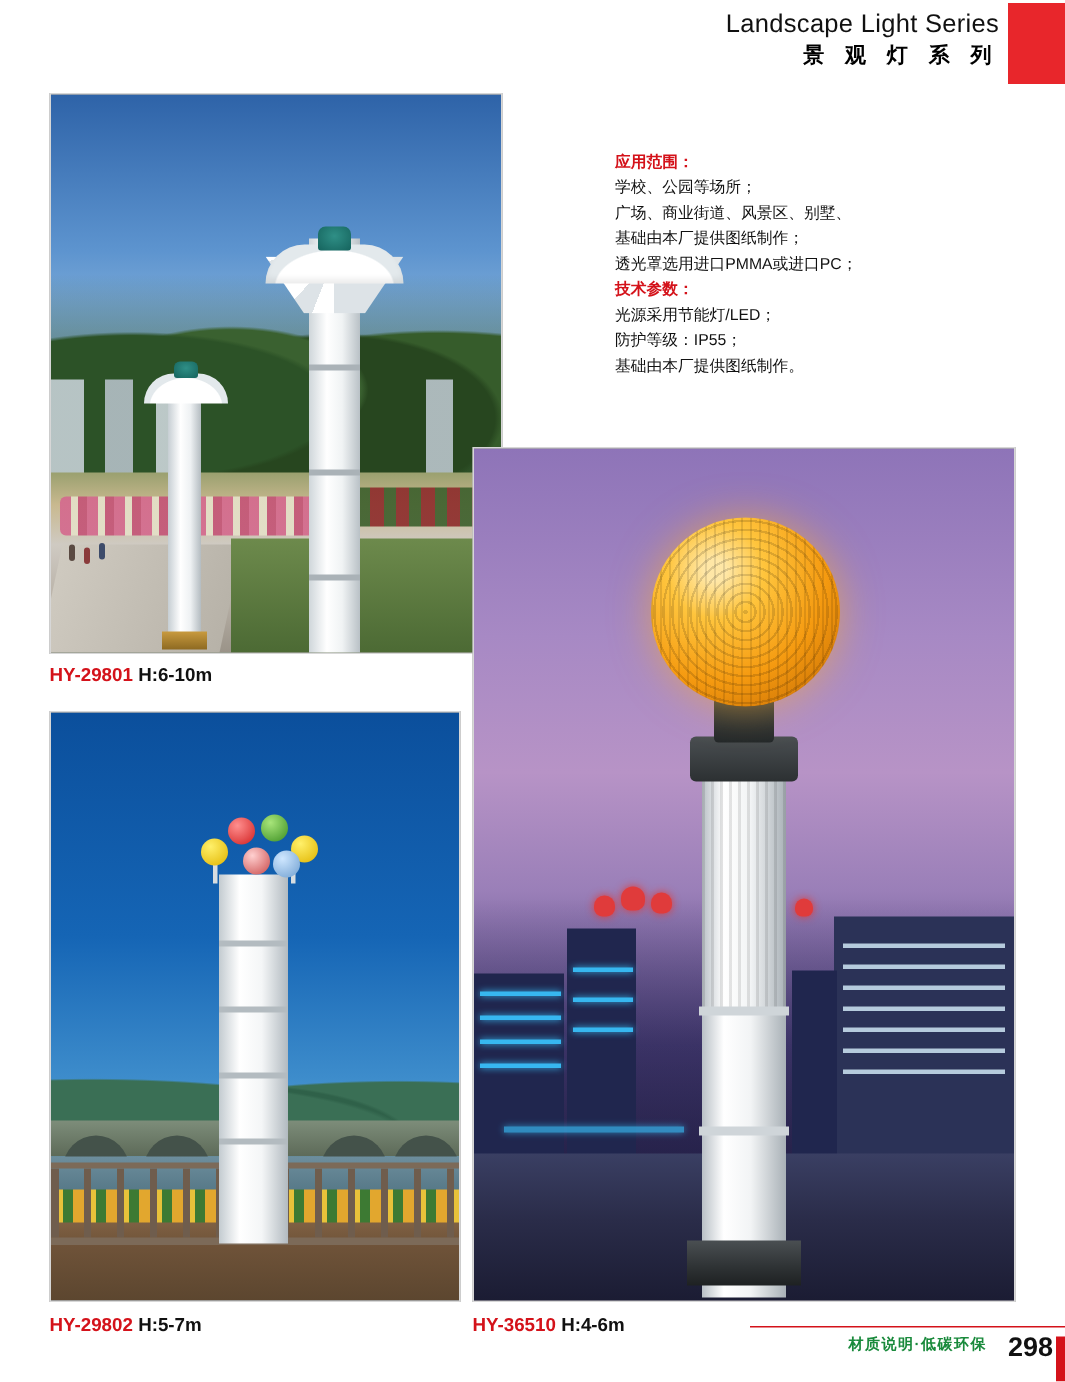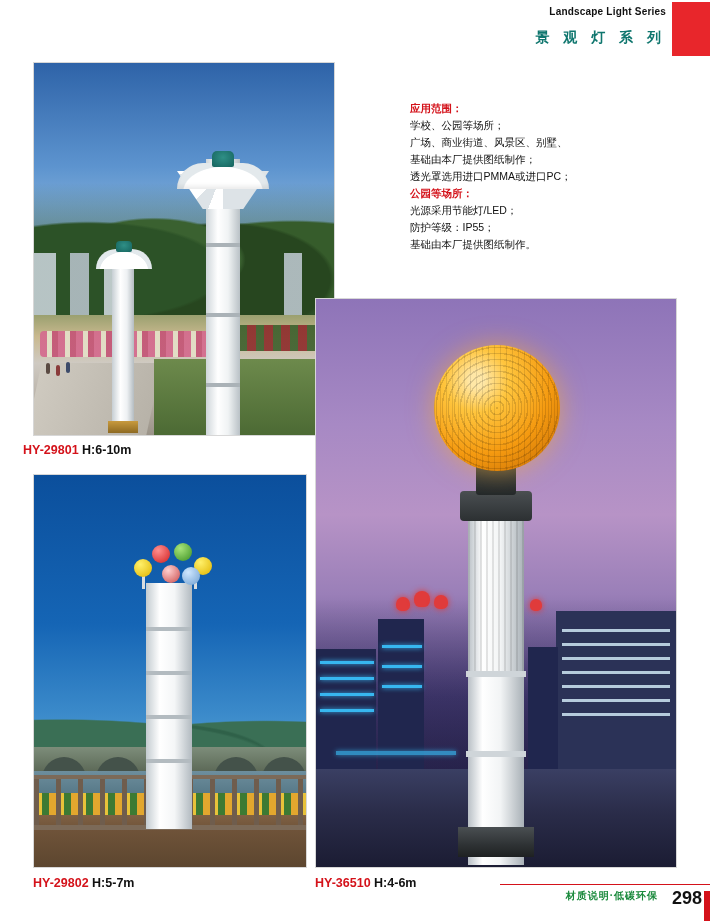--- a/index.html
+++ b/index.html
@@ -18,33 +18,33 @@
   
   .header {
     position: absolute;
     top: 0;
     right: 0;
     width: 710px;
     text-align: right;
     padding-top: 6px;
   }
   .header .en {
-    font-size: 10px;
-    font-weight: bold;
+    font-size: 17px;
+    font-weight: normal;
     color: #111;
     letter-spacing: 0.2px;
     padding-right: 44px;
   }
   .header .cn {
     font-size: 14px;
     font-weight: bold;
-    color: #0f766e;
+    color: #000000;
     letter-spacing: 5px;
     padding-right: 44px;
-    margin-top: 12px;
+    margin-top: 2px;
   }
   .header-rule {
     position: absolute;
     top: 2px;
     right: 0;
     width: 38px;
     height: 54px;
     background: #e8262b;
   }
 
@@ -270,21 +270,21 @@
   <div class="en">Landscape Light Series</div>
   <div class="cn">景 观 灯 系 列</div>
 </div>
 
 <div class="specs">
   <p class="h">应用范围：</p>
   <p>学校、公园等场所；</p>
   <p>广场、商业街道、风景区、别墅、</p>
   <p>基础由本厂提供图纸制作；</p>
   <p>透光罩选用进口PMMA或进口PC；</p>
-  <p class="h">公园等场所：</p>
+  <p class="h">技术参数：</p>
   <p>光源采用节能灯/LED；</p>
   <p>防护等级：IP55；</p>
   <p>基础由本厂提供图纸制作。</p>
 </div>
 
 <div class="photo" id="photo1">
   <div class="p1-sky"></div>
   <div class="p1-trees"></div>
   <div class="p1-city"></div>
   <div class="p1-ground"></div>
@@ -304,21 +304,21 @@
 
   <div class="p1-pole-b"></div>
   <div class="p1-pole-b-ring" style="top:180px;"></div>
   <div class="p1-pole-b-ring" style="top:250px;"></div>
   <div class="p1-pole-b-ring" style="top:320px;"></div>
 
   <div class="p1-head-b"></div>
   <div class="p1-petal-b"></div>
   <div class="p1-cap-b"></div>
 </div>
-<div class="caption" style="left:23px; top:443px;">
+<div class="caption" style="left:33px; top:443px;">
   <span class="code">HY-29801</span>
   <span>H:6-10m</span>
 </div>
 
 <div class="photo" id="photo2">
   <div class="p2-sky"></div>
   <div class="p2-hills"></div>
   <div class="p2-bridge"></div>
   <div class="p2-bridge-arch" style="left:8px;"></div>
   <div class="p2-bridge-arch" style="left:62px;"></div>

